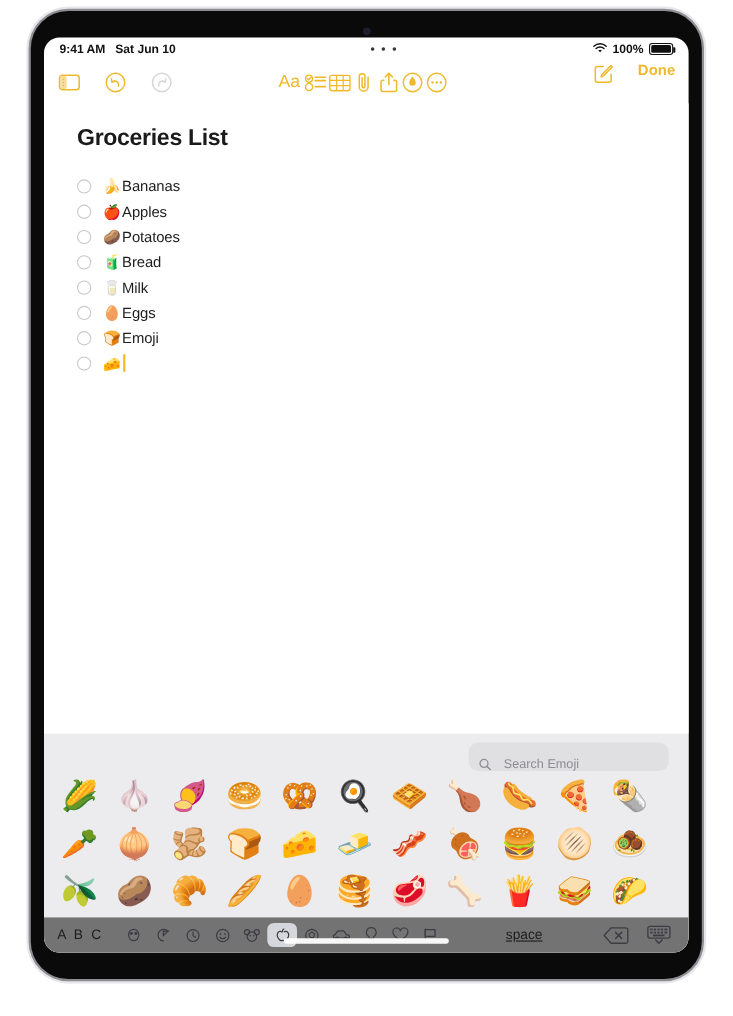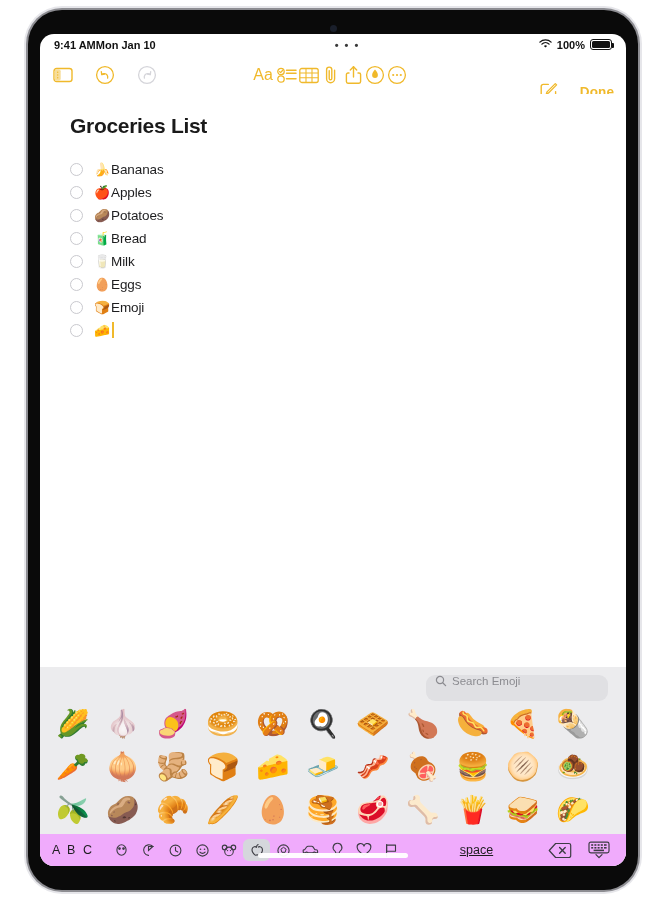--- a/index.html
+++ b/index.html
@@ -51,21 +51,21 @@
 
   
   .statusbar {
     position: absolute; left: 0; top: 0;
     width: 586px; height: 22px;
     display: flex; align-items: center;
     padding: 0 14px;
     font-size: 11px; font-weight: bold;
     color: #111;
   }
-  .sb-left { display: flex; align-items: flex-end; }
+  .sb-left { display: flex; align-items: flex-end; gap: 9px; }
   .sb-center { flex: 1; text-align: center; }
   .sb-dots { letter-spacing: 1.5px; color: #3a3a3a; font-size: 11px; }
   .sb-right { display: flex; align-items: flex-start; gap: 5px; }
   .wifi-icon { display: inline-block; width: 13px; height: 10px; }
   .batt {
     position: relative;
     width: 22px; height: 11px;
     border: 1px solid #111;
     border-radius: 3px;
   }
@@ -88,22 +88,22 @@
     display: flex; align-items: center;
     padding: 0 12px;
   }
   .tb-group { display: flex; align-items: center; }
   .tb-left .tb-btn { margin-right: 20px; }
   .tb-center {
     position: absolute; left: 210px; top: 0;
     height: 38px; display: flex; align-items: center; 
   }
   .tb-right {
-    position: absolute; right: 12px; top: 16px;
-    height: 38px; display: flex; align-items: center; gap: 20px;
+    position: absolute; right: 12px; top: 0;
+    height: 38px; display: flex; gap: 20px;
   }
   .tb-btn {
     display: flex; align-items: center; justify-content: center;
     width: 22px; height: 22px;
     color: #f0b92b;
     cursor: default;
   }
   .tb-btn.disabled { color: #d5d5da; }
   .done-btn {
     color: #f0b92b;
@@ -155,22 +155,22 @@
   }
   .kb-search-row {
     height: 36px;
     display: flex; align-items: center; justify-content: flex-end;
     padding: 6px 18px 0 18px;
   }
   .search-box {
     width: 182px; height: 26px;
     background: #e0e0e3;
     border-radius: 9px;
-    display: flex; align-items: flex-start;
-    padding: 0 9px; gap: 5px;
+    display: flex; align-items: flex-end;
+    padding: 0 9px; gap: 11px;
   }
   .search-ph { font-size: 11.5px; color: #8c8c91; }
   .emoji-grid {
     position: absolute; left: 0; top: 36px;
     width: 586px; height: 131px;
     padding: 0 8px;
     overflow: hidden;
   }
   .emoji-row {
     display: flex; align-items: center;
@@ -178,21 +178,21 @@
   }
   .emoji-cell {
     width: 50px; flex: none;
     text-align: center;
     font-size: 27px;
     line-height: 43px;
   }
   .kb-bottom {
     position: absolute; left: 0; bottom: 0;
     width: 586px; height: 32px;
-    background: #f0abfc;
+    background: #737373;
     display: flex; align-items: center;
     padding: 0 10px;
   }
   .abc-key {
     font-size: 12.5px; color: #1d1d1f;
     letter-spacing: 2px; font-weight: 500;
     margin-right: 14px; padding-left: 2px;
   }
   .cat-btn {
     width: 27px; height: 22px;
@@ -212,21 +212,21 @@
 <body>
 
 <div id="device">
   <div class="bezel">
     <div class="camera"></div>
     <div class="bezel-inner">
 
       <div class="statusbar">
         <div class="sb-left">
           <span>9:41 AM</span>
-          <span>Mon Jan 10</span>
+          <span>Sat Jun 10</span>
         </div>
         <div class="sb-center">
           <span class="sb-dots">• • •</span>
         </div>
         <div class="sb-right">
           <span class="wifi-icon">
             <svg width="13" height="10" viewBox="0 0 13 10">
               <path d="M6.5 8.6 4.9 6.9a2.3 2.3 0 0 1 3.2 0z" fill="#111"></path>
               <path d="M2.9 5.1a5.2 5.2 0 0 1 7.2 0" stroke="#111" stroke-width="1.3" fill="none" stroke-linecap="round"></path>
               <path d="M.9 3.1a8 8 0 0 1 11.2 0" stroke="#111" stroke-width="1.3" fill="none" stroke-linecap="round"></path>

